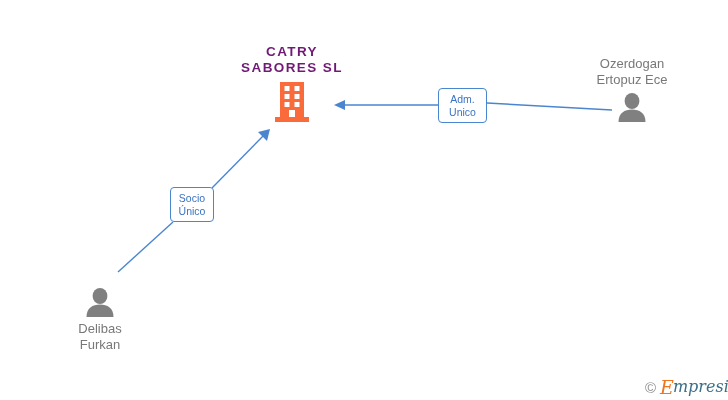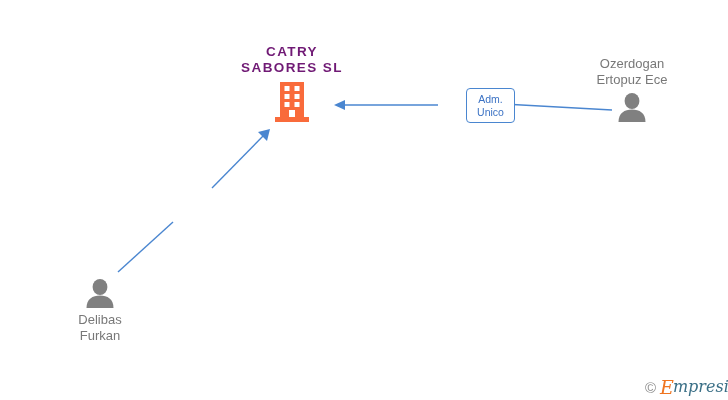--- a/index.html
+++ b/index.html
@@ -49,21 +49,21 @@
     display: block;
   }
 
   
   .person-node {
     position: absolute;
     width: 120px;
     text-align: center;
   }
   .person-node.top-right { left: 572px; top: 56px; }
-  .person-node.bottom-left { left: 40px; top: 278px; }
+  .person-node.bottom-left { left: 40px; top: 287px; }
 
   .person-name {
     font-size: 13px;
     color: #787878;
     line-height: 15.5px;
     white-space: pre-line;
   }
   .person-icon {
     width: 34px;
     height: 30px;
@@ -79,21 +79,20 @@
     box-sizing: border-box;
     border: 1px solid #4a86d0;
     border-radius: 4px;
     background: #ffffff;
     color: #3b72c4;
     font-size: 10.5px;
     line-height: 13px;
     text-align: center;
     padding: 4px 5px 4px 5px;
     white-space: pre-line;
-    margin-left: 28px;
   }
   .rel-label.adm { left: 438px; top: 88px; width: 49px; height: 35px; }
   .rel-label.socio { left: 170px; top: 187px; width: 44px; height: 35px; }
 
   
   .watermark {
     position: absolute;
     left: 645px;
     top: 376px;
     height: 22px;
@@ -172,20 +171,22 @@
       <ellipse cx="17" cy="9" rx="7.4" ry="8" fill="#808080"></ellipse>
       <path d="M 3.5 30 C 3.5 21 9.5 17.5 17 17.5 C 24.5 17.5 30.5 21 30.5 30 Z" fill="#808080"></path>
     </svg>
     <div class="person-name">Delibas
 Furkan</div>
   </div>
 
   <div class="rel-label adm">Adm.
 Unico</div>
 
+  <div class="rel-label socio">Socio
+Único</div>
 
   <div class="watermark">
     <span class="wm-c">©</span>
     <span class="wm-e">E</span>
     <span class="wm-rest">mpresia</span>
   </div>
 
 </div>
 
 </body></html>

